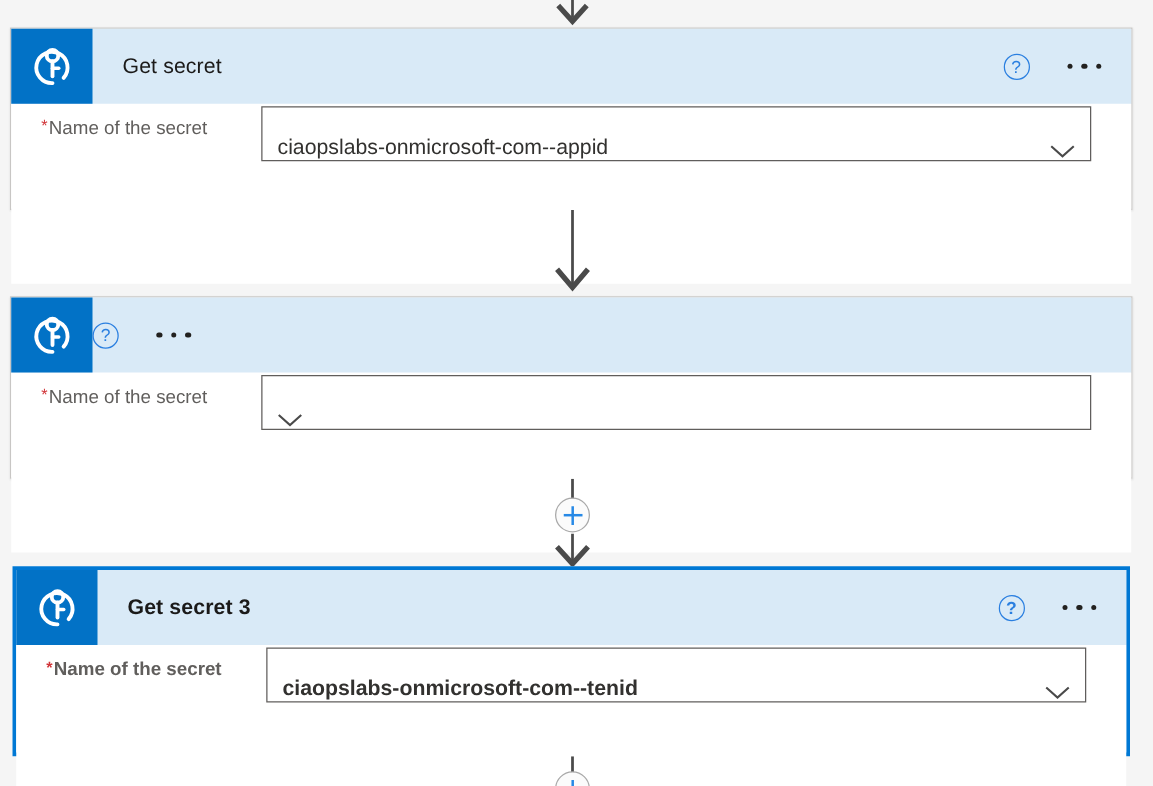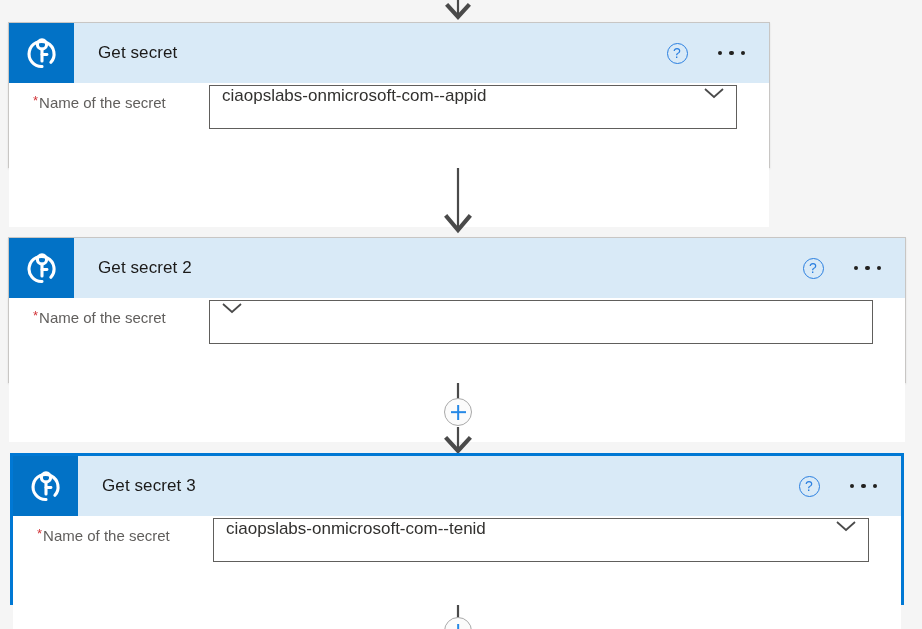--- a/index.html
+++ b/index.html
@@ -72,20 +72,21 @@
   
   .card {
     position: absolute;
     background: #ffffff;
     border: 1px solid #c8c6c4;
     box-shadow: 0 0.6px 1.8px rgba(0,0,0,0.10);
   }
   .card.selected {
     border: 3px solid #0078d4;
     box-shadow: none;
+    font-weight: bold;
   }
 
   .card-header {
     display: flex;
     align-items: stretch;
     background: #d9eaf7;
     height: 60px;
     position: relative;
   }
 
@@ -177,21 +178,21 @@
     margin-right: 1px;
   }
 
   .combo {
     flex: 1;
     margin-right: 32px;
     height: 44px;
     border: 1px solid #605e5c;
     background: #ffffff;
     display: flex;
-    align-items: flex-start;
+    align-items: flex-end;
     cursor: pointer;
   }
   .combo-value {
     flex: 1;
     padding-left: 12px;
     font-size: 17px;
     color: #32312f;
     white-space: nowrap;
     overflow: hidden;
     text-overflow: ellipsis;
@@ -211,21 +212,21 @@
 
 <div class="canvas">
 
   <div class="connector" style="top:-14px;height:36px;">
     <svg class="conn-svg" width="922" height="36" viewBox="0 0 922 36">
       <line x1="458" y1="0" x2="458" y2="28" stroke="#4a4a4a" stroke-width="2.2"></line>
       <path d="M448 20 L458 31 L468 20" fill="none" stroke="#4a4a4a" stroke-width="4.2" stroke-linecap="square"></path>
     </svg>
   </div>
 
-  <div class="card" style="left:8px; top:22px; width:762px; height:146px;">
+  <div class="card" style="left:8px; top:22px; width:898px; height:146px;">
     <div class="card-header">
       <div class="app-icon">
         <svg width="40" height="40" viewBox="0 0 40 40" aria-hidden="true">
           <path d="M20 33.5 A12.5 12.5 0 1 1 28.9 29.3" fill="none" stroke="#ffffff" stroke-width="3.1" stroke-linecap="round"></path>
           <circle cx="20" cy="11.5" r="4.6" fill="none" stroke="#ffffff" stroke-width="3.1"></circle>
           <line x1="20" y1="16" x2="20" y2="28" stroke="#ffffff" stroke-width="3.1" stroke-linecap="round"></line>
           <line x1="20" y1="21.5" x2="25" y2="21.5" stroke="#ffffff" stroke-width="2.8" stroke-linecap="round"></line>
         </svg>
       </div>
       <div class="card-title">Get secret</div>
@@ -263,21 +264,20 @@
   <div class="card" style="left:8px; top:237px; width:898px; height:146px;">
     <div class="card-header">
       <div class="app-icon">
         <svg width="40" height="40" viewBox="0 0 40 40" aria-hidden="true">
           <path d="M20 33.5 A12.5 12.5 0 1 1 28.9 29.3" fill="none" stroke="#ffffff" stroke-width="3.1" stroke-linecap="round"></path>
           <circle cx="20" cy="11.5" r="4.6" fill="none" stroke="#ffffff" stroke-width="3.1"></circle>
           <line x1="20" y1="16" x2="20" y2="28" stroke="#ffffff" stroke-width="3.1" stroke-linecap="round"></line>
           <line x1="20" y1="21.5" x2="25" y2="21.5" stroke="#ffffff" stroke-width="2.8" stroke-linecap="round"></line>
         </svg>
       </div>
-      <div class="card-title">Get secret 2</div>
       <div class="header-actions">
         <div class="help-icon">?</div>
         <div class="ellipsis-btn">
           <i></i>
           <i></i>
           <i></i>
         </div>
       </div>
     </div>
     <div class="card-body">

